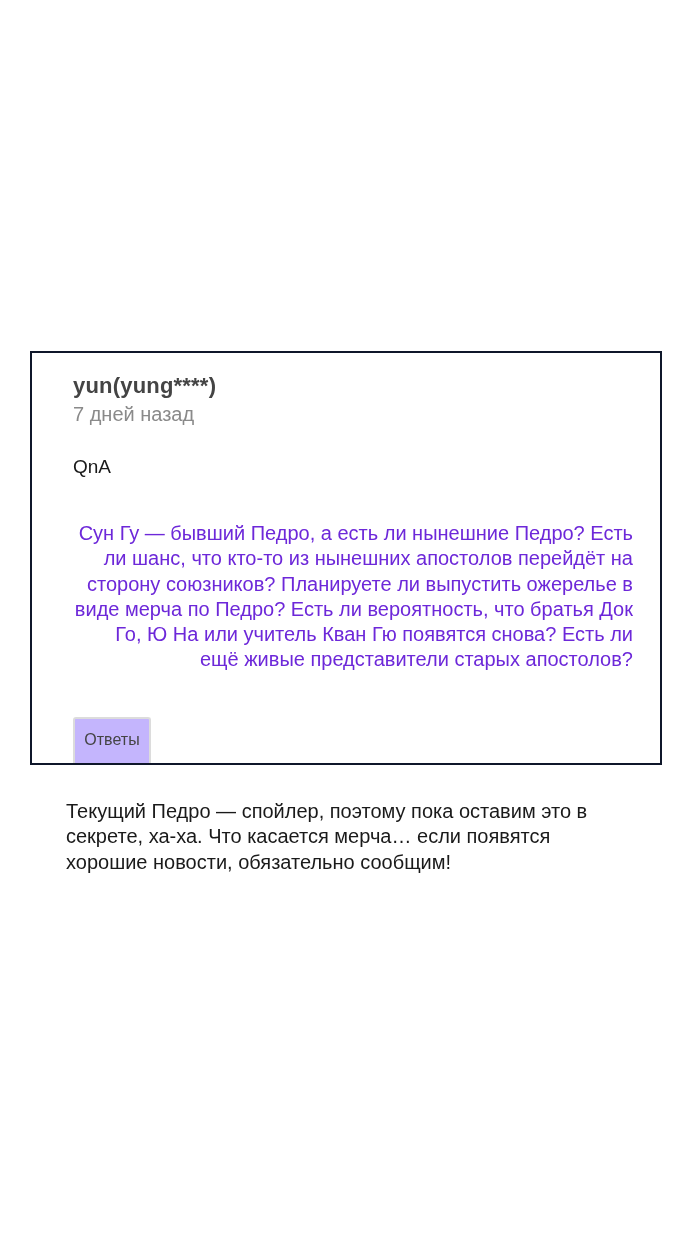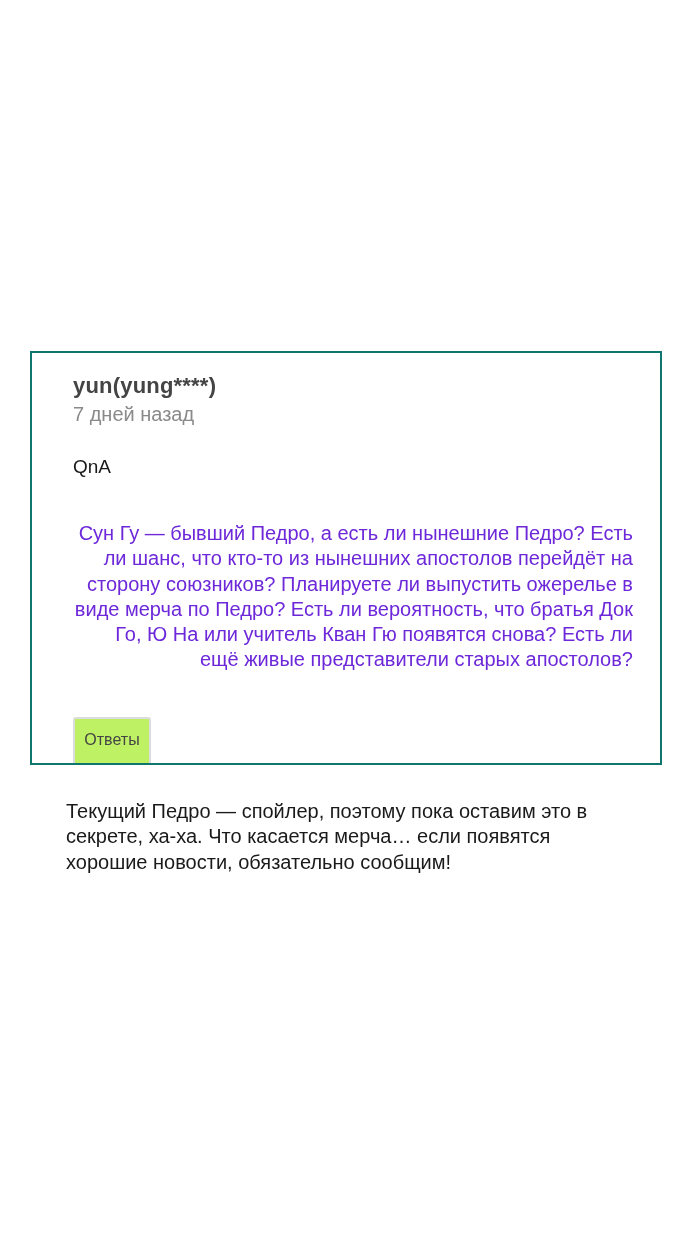--- a/index.html
+++ b/index.html
@@ -1,28 +1,28 @@
 <!DOCTYPE html>
 <html><head>
   <meta charset="utf-8">
   <style>
     html, body { margin: 0; padding: 0; background: #ffffff; }
     body { width: 690px; height: 1238px; position: relative; overflow: hidden;
            font-family: "Liberation Sans", "DejaVu Sans", sans-serif; }
     .card {
       position: absolute; left: 30px; top: 351px; width: 628px; height: 410px;
-      border: 2px solid #0f766e; background: #fff; box-sizing: content-box; overflow: hidden;
+      border: 2px solid #0f172a; background: #fff; box-sizing: content-box; overflow: hidden;
     }
     .username { position: absolute; left: 41px; top: 20px; font-size: 22px; font-weight: bold; color: #444; letter-spacing: 0.2px; }
     .timestamp { position: absolute; left: 41px; top: 50px; font-size: 20px; color: #8a8a8a; }
     .category { position: absolute; left: 41px; top: 103px; font-size: 19px; color: #1a1a1a; }
     .question { position: absolute; left: 41px; top: 168px; width: 560px; font-size: 20px; line-height: 25.3px; color: #6d28d9; text-align: right; }
     .answers-btn {
       position: absolute; left: 41px; top: 364px; width: 78px; height: 50px;
-      border: 2px solid #dcdcdc; border-bottom: none; border-radius: 3px 3px 0 0; background: #bef264;
+      border: 2px solid #dcdcdc; border-bottom: none; border-radius: 3px 3px 0 0; background: #c4b5fd;
       font-family: "Liberation Sans", sans-serif; font-size: 16px; color: #444; padding: 0 0 6px 0;
       box-sizing: border-box; cursor: pointer;
     }
     .reply { position: absolute; left: 66px; top: 799px; width: 560px; font-size: 20px; line-height: 25.3px; color: #1a1a1a; }
   </style>
 </head>
 <body>
 
 <div class="card">
   <div class="username">yun(yung****)</div>

